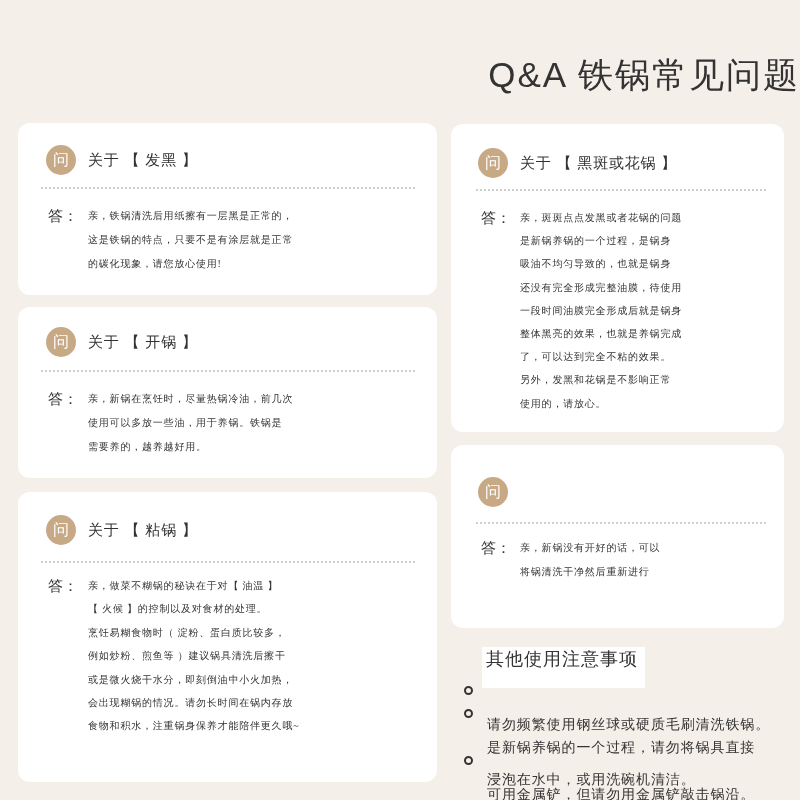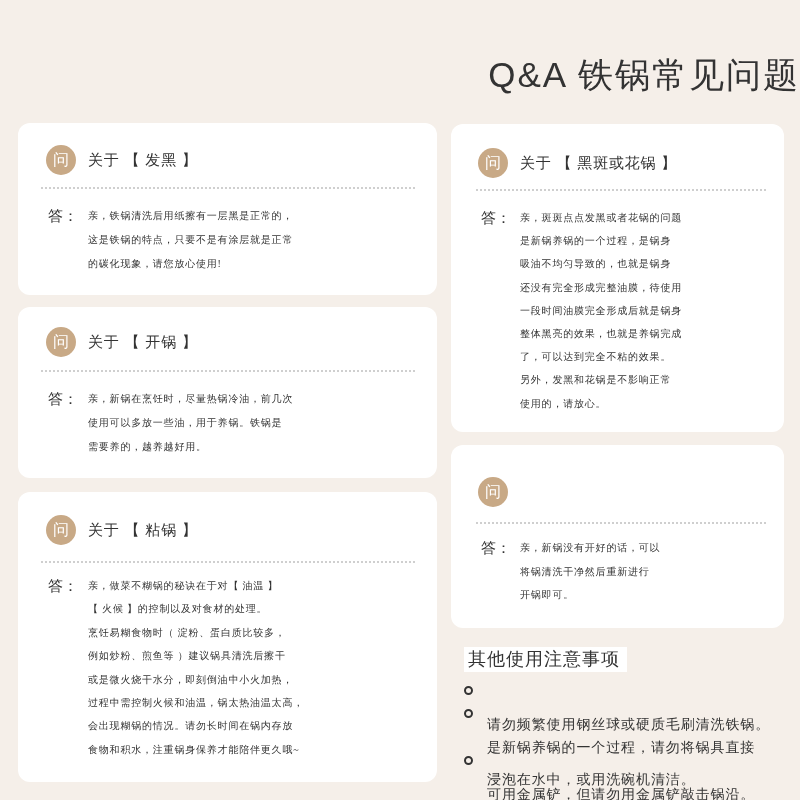--- a/index.html
+++ b/index.html
@@ -40,21 +40,21 @@
   .a-text {
     position: absolute; left: var(--tl); top: var(--at);
     font-size: 10px; letter-spacing: 0.8px; line-height: var(--lh); font-family: Liberation Serif, serif;
   }
   .a-line { display: block; white-space: nowrap; height: var(--lh); }
 
   .left-card { left: 18px; width: 419px; --il: 28px; --tl: 70px; --dl: 22px; --dr: 22px; }
   .right-card { left: 451px; width: 333px; --il: 27px; --tl: 69px; --dl: 24px; --dr: 18px; }
 
   .notes-heading {
-    position: absolute; left: 464px; top: 647px; width: 163px; height: 25px;
+    position: absolute; left: 482px; top: 647px; width: 163px; height: 41px;
     background: #ffffff;
   }
   .notes-heading span {
     position: absolute; left: 4px; top: 0; line-height: 25px; font-size: 18px;
     letter-spacing: 1px; white-space: nowrap; color: #333333;
   }
   .note-bullet {
     position: absolute; left: 464px; width: 5px; height: 5px;
     border: 2px solid #333333; border-radius: 50%; background: transparent;
   }
@@ -96,21 +96,20 @@
   <div class="q-icon">问</div>
   <div class="q-text">关于 【 粘锅 】</div>
   <div class="dots"></div>
   <div class="a-label">答：</div>
   <div class="a-text">
     <span class="a-line">亲，做菜不糊锅的秘诀在于对【 油温 】</span>
     <span class="a-line">【 火候 】的控制以及对食材的处理。</span>
     <span class="a-line">烹饪易糊食物时（ 淀粉、蛋白质比较多，</span>
     <span class="a-line">例如炒粉、煎鱼等 ）建议锅具清洗后擦干</span>
     <span class="a-line">或是微火烧干水分，即刻倒油中小火加热，</span>
-    <span class="a-line">过程中需控制火候和油温，锅太热油温太高，</span>
     <span class="a-line">会出现糊锅的情况。请勿长时间在锅内存放</span>
     <span class="a-line">食物和积水，注重锅身保养才能陪伴更久哦~</span>
   </div>
 </div>
 
 <div class="card right-card" style="top:124px;height:308px;--hc:39px;--dt:65px;--at:82px;--lh:23.2px;">
   <div class="q-icon">问</div>
   <div class="q-text">关于 【 黑斑或花锅 】</div>
   <div class="dots"></div>
   <div class="a-label">答：</div>
@@ -127,21 +126,20 @@
   </div>
 </div>
 
 <div class="card right-card" style="top:445px;height:183px;--hc:47px;--dt:77px;--at:91px;--lh:23.5px;">
   <div class="q-icon">问</div>
   <div class="dots"></div>
   <div class="a-label">答：</div>
   <div class="a-text">
     <span class="a-line">亲，新锅没有开好的话，可以</span>
     <span class="a-line">将锅清洗干净然后重新进行</span>
-    <span class="a-line">开锅即可。</span>
   </div>
 </div>
 
 <div class="notes-heading">
   <span>其他使用注意事项</span>
 </div>
 
 <div class="note-bullet" style="top:686px;"></div>
 <div class="note-line" style="top:681px;">请勿频繁使用钢丝球或硬质毛刷清洗铁锅。</div>
 

